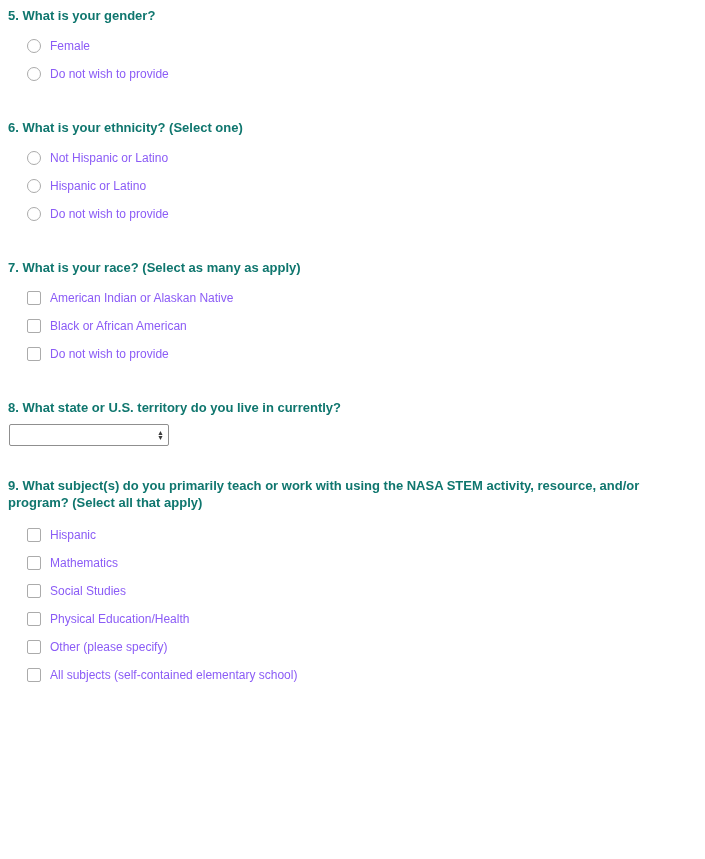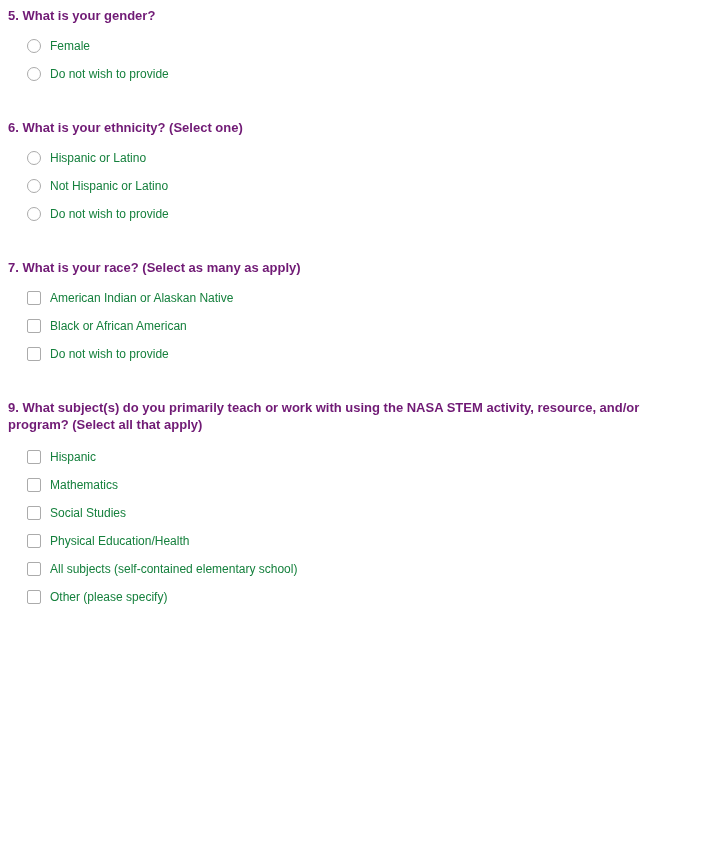--- a/index.html
+++ b/index.html
@@ -12,21 +12,21 @@
   }
   .page { padding: 7px 8px 0 8px; }
 
   .question { margin-top: 31px; }
   .question:first-child { margin-top: 0; }
 
   .q-title {
     font-size: 13px;
     font-weight: bold;
     line-height: 17px;
-    color: #701a75;
+    color: #0f766e;
     max-width: 692px;
   }
 
   .options { margin-top: 8px; }
 
   .option-row {
     display: flex;
     align-items: center;
     height: 28px;
     padding-left: 19px;
@@ -38,21 +38,21 @@
     border: 1px solid #ababab;
     background: #ffffff;
     flex: 0 0 auto;
     margin-right: 9px;
   }
   .radio { border-radius: 50%; }
   .checkbox { border-radius: 2px; }
 
   .opt-label {
     font-size: 12px;
-    color: #15803d;
+    color: #8b5cf6;
     line-height: 14px;
   }
 
   
   .select-box {
     margin-top: 8px;
     margin-left: 1px;
     width: 160px;
     height: 22px;
     border: 1px solid #8f8f8f;
@@ -100,25 +100,25 @@
         <span class="opt-label">Do not wish to provide</span>
       </div>
     </div>
   </div>
 
   <div class="question">
     <div class="q-title">6. What is your ethnicity? (Select one)</div>
     <div class="options">
       <div class="option-row">
         <span class="radio"></span>
-        <span class="opt-label">Hispanic or Latino</span>
+        <span class="opt-label">Not Hispanic or Latino</span>
       </div>
       <div class="option-row">
         <span class="radio"></span>
-        <span class="opt-label">Not Hispanic or Latino</span>
+        <span class="opt-label">Hispanic or Latino</span>
       </div>
       <div class="option-row">
         <span class="radio"></span>
         <span class="opt-label">Do not wish to provide</span>
       </div>
     </div>
   </div>
 
   <div class="question">
     <div class="q-title">7. What is your race? (Select as many as apply)</div>
@@ -131,20 +131,30 @@
         <span class="checkbox"></span>
         <span class="opt-label">Black or African American</span>
       </div>
       <div class="option-row">
         <span class="checkbox"></span>
         <span class="opt-label">Do not wish to provide</span>
       </div>
     </div>
   </div>
 
+  <div class="question q8">
+    <div class="q-title">8. What state or U.S. territory do you live in currently?</div>
+    <div class="select-box" role="combobox">
+      <span class="select-value"></span>
+      <span class="spinner">
+        <span>▲</span>
+        <span>▼</span>
+      </span>
+    </div>
+  </div>
 
   <div class="question">
     <div class="q-title">9. What subject(s) do you primarily teach or work with using the NASA STEM activity, resource, and/or program? (Select all that apply)</div>
     <div class="options q9-options">
       <div class="option-row">
         <span class="checkbox"></span>
         <span class="opt-label">Hispanic</span>
       </div>
       <div class="option-row">
         <span class="checkbox"></span>
@@ -153,23 +163,23 @@
       <div class="option-row">
         <span class="checkbox"></span>
         <span class="opt-label">Social Studies</span>
       </div>
       <div class="option-row">
         <span class="checkbox"></span>
         <span class="opt-label">Physical Education/Health</span>
       </div>
       <div class="option-row">
         <span class="checkbox"></span>
-        <span class="opt-label">All subjects (self-contained elementary school)</span>
+        <span class="opt-label">Other (please specify)</span>
       </div>
       <div class="option-row">
         <span class="checkbox"></span>
-        <span class="opt-label">Other (please specify)</span>
+        <span class="opt-label">All subjects (self-contained elementary school)</span>
       </div>
 
     </div>
   </div>
 
 </div>
 
 </body></html>

